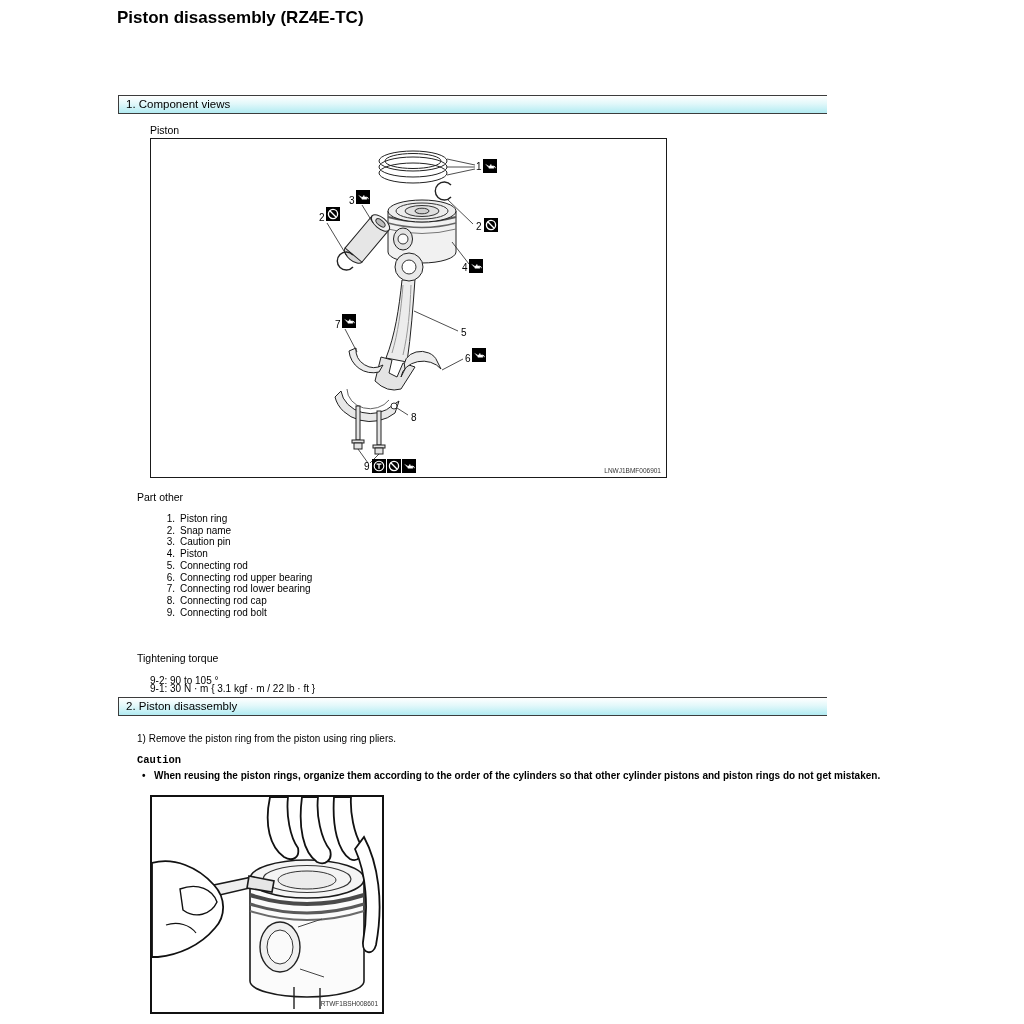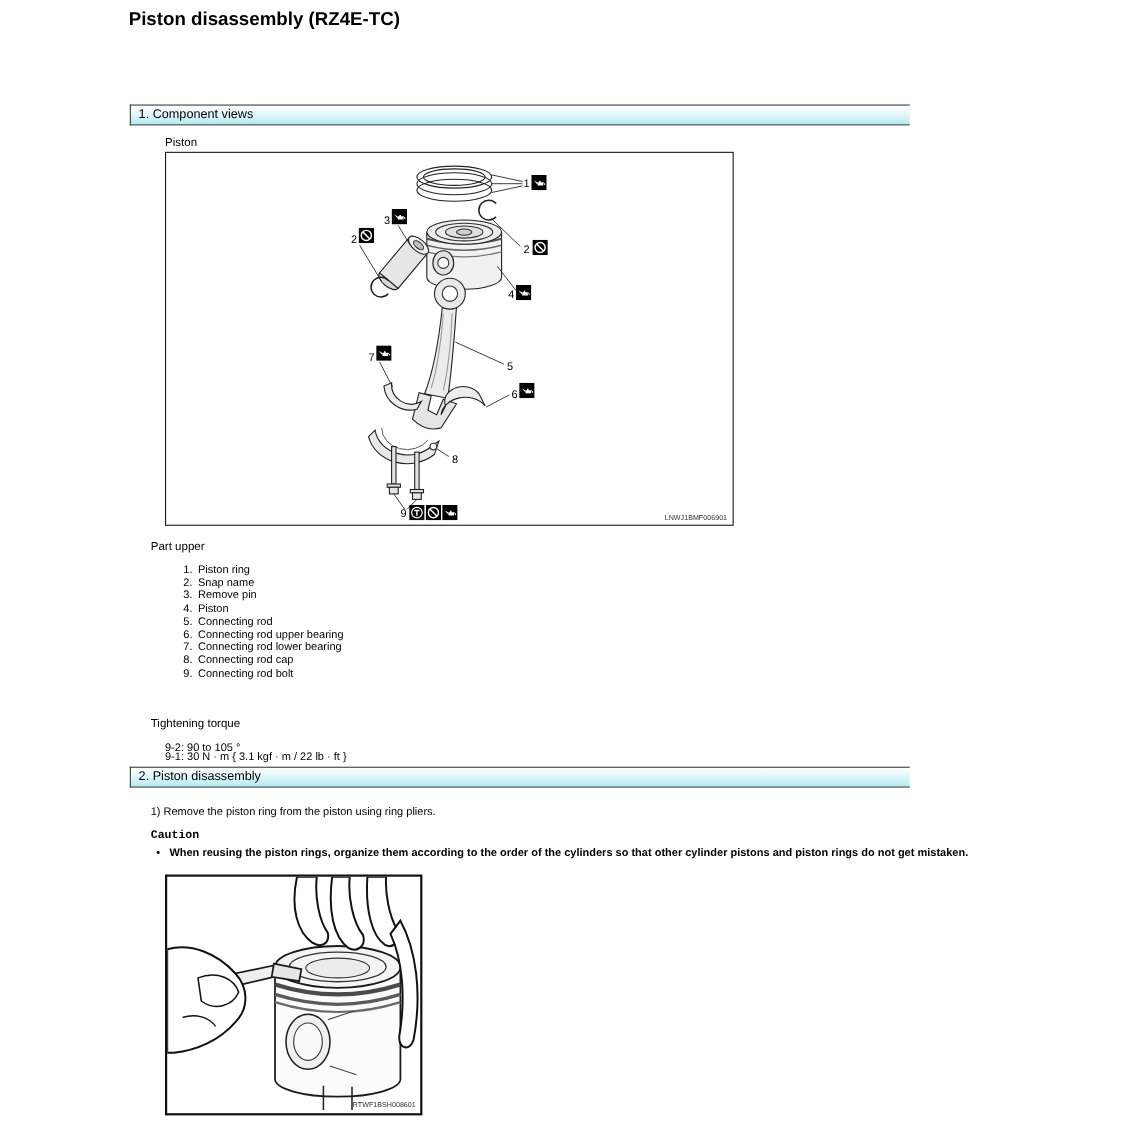--- a/index.html
+++ b/index.html
@@ -154,33 +154,33 @@
 
     <text x="213" y="331" font-size="10">9</text>
     <use href="#ic-torque" x="221" y="320" width="14" height="14"></use>
     <use href="#ic-noreuse" x="236" y="320" width="14" height="14"></use>
     <use href="#ic-oil" x="251" y="320" width="14" height="14"></use>
 
     <text x="510" y="334" font-size="6.5" text-anchor="end" fill="#333">LNWJ1BMF006901</text>
   </svg>
 </div>
 
-<div class="abs fig-label" style="left:137px; top:491px;">Part upper</div>
+<div class="abs fig-label" style="left:137px; top:491px;">Part other</div>
 <div class="abs" style="left:159px; top:513px;">
   <div class="part-row">
       <span class="part-num">1.</span>
       <span>Piston ring</span>
     </div>
   <div class="part-row">
       <span class="part-num">2.</span>
       <span>Snap name</span>
     </div>
   <div class="part-row">
       <span class="part-num">3.</span>
-      <span>Remove pin</span>
+      <span>Caution pin</span>
     </div>
   <div class="part-row">
       <span class="part-num">4.</span>
       <span>Piston</span>
     </div>
   <div class="part-row">
       <span class="part-num">5.</span>
       <span>Connecting rod</span>
     </div>
   <div class="part-row">

